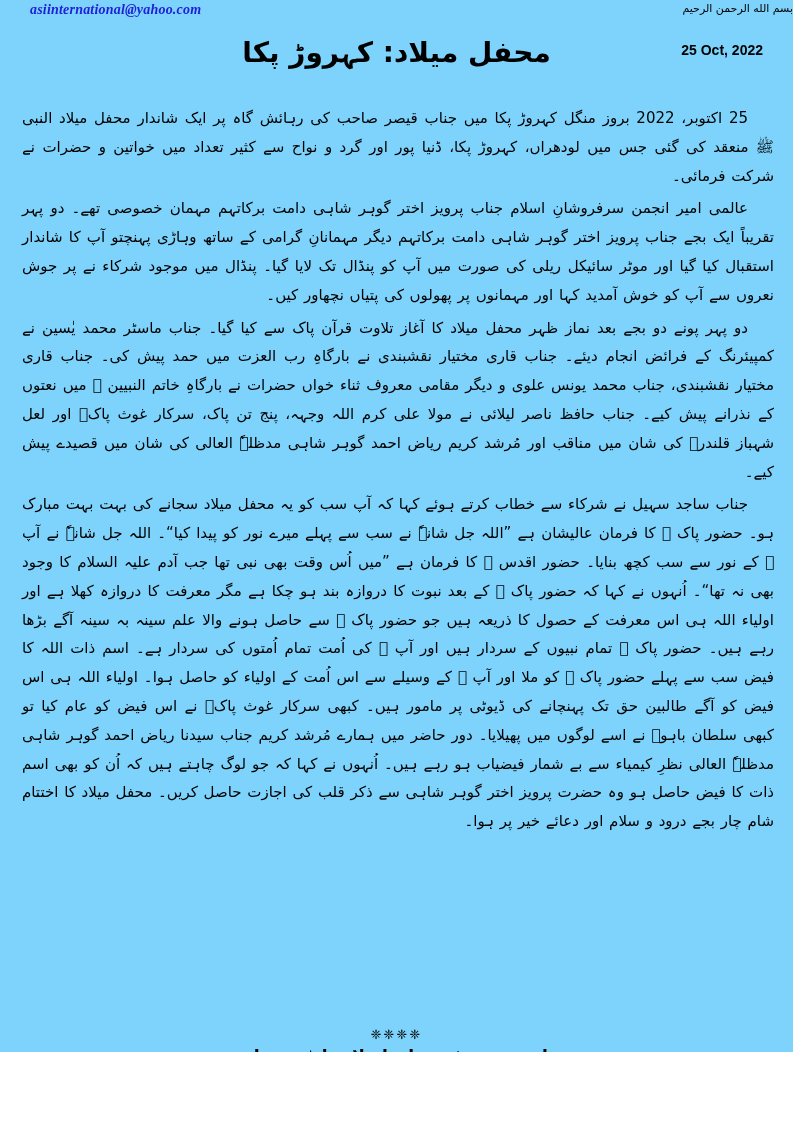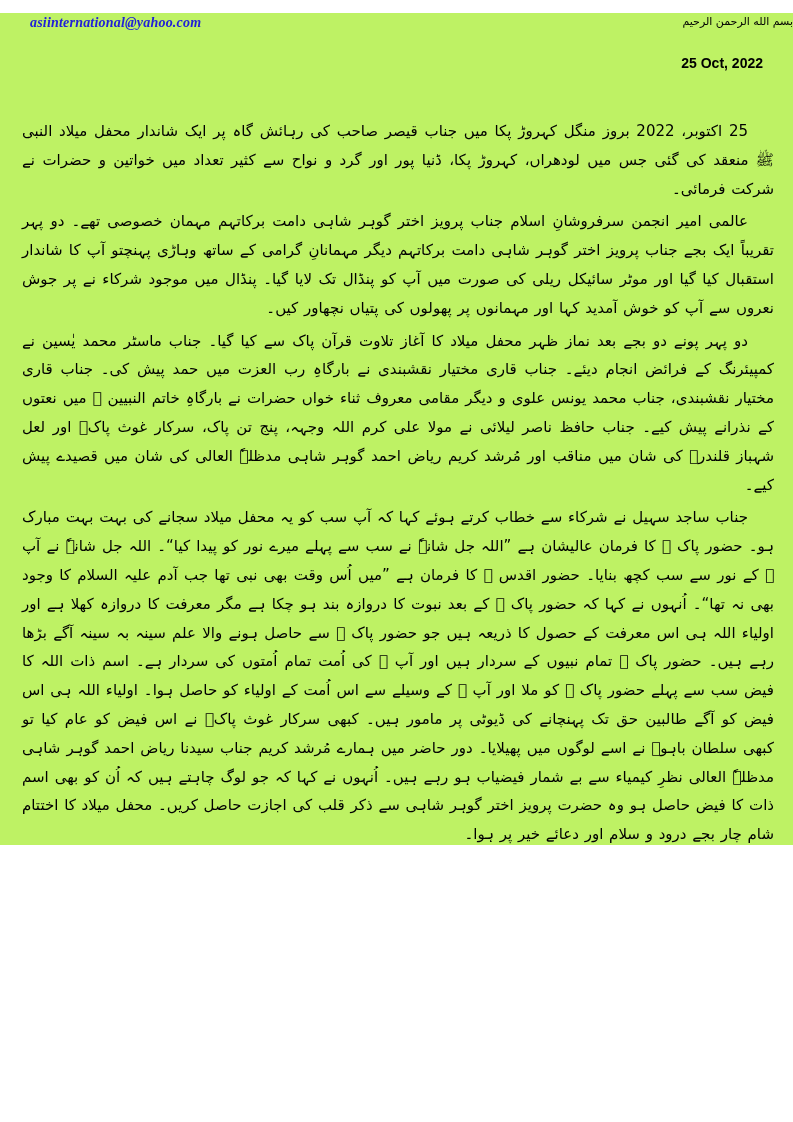--- a/index.html
+++ b/index.html
@@ -5,23 +5,23 @@
 <style>
   html, body {
     margin: 0;
     padding: 0;
     background: #ffffff;
   }
 
   .page {
     position: relative;
     width: 793px;
-    height: 832px;
-    margin: 13px auto;
-    background: #bef264;
+    height: 1052px;
+    margin: 0 auto;
+    background: #7dd3fc;
     overflow: hidden;
     box-sizing: border-box;
     font-family: "Liberation Serif", "DejaVu Serif", serif;
   }
 
   
   .header-bar {
     position: absolute;
     top: 0;
     left: 0;
@@ -204,20 +204,21 @@
 <body>
 
 <div class="page">
 
   <div class="header-bar">
     <div class="header-email">asiinternational@yahoo.com</div>
     <div class="bismillah">بسم الله الرحمن الرحيم</div>
   </div>
 
   <div class="title-row">
+    <div class="doc-title">محفل میلاد:   کہروڑ پکا</div>
     <div class="doc-date">25 Oct, 2022</div>
   </div>
 
   <div class="body-area">
     <p class="para">25 اکتوبر، 2022 بروز منگل کہروڑ پکا میں جناب قیصر صاحب کی رہائش گاہ پر ایک شاندار محفل میلاد النبی ﷺ منعقد کی گئی جس میں لودھراں، کہروڑ پکا، ڈنیا پور اور گرد و نواح سے کثیر تعداد میں خواتین و حضرات نے شرکت فرمائی۔</p>
     <p class="para">عالمی امیر انجمن سرفروشانِ اسلام جناب پرویز اختر گوہر شاہی دامت برکاتہم مہمان خصوصی تھے۔ دو پہر تقریباً ایک بجے جناب پرویز اختر گوہر شاہی دامت برکاتہم دیگر مہمانانِ گرامی کے ساتھ وہاڑی پہنچتو آپ کا شاندار استقبال کیا گیا اور موٹر سائیکل ریلی کی صورت میں آپ کو پنڈال تک لایا گیا۔ پنڈال میں موجود شرکاء نے پر جوش نعروں سے آپ کو خوش آمدید کہا اور مہمانوں پر پھولوں کی پتیاں نچھاور کیں۔</p>
     <p class="para">دو پہر پونے دو بجے بعد نماز ظہر محفل میلاد کا آغاز تلاوت قرآن پاک سے کیا گیا۔ جناب ماسٹر محمد یٰسین نے کمپیئرنگ کے فرائض انجام دیئے۔ جناب قاری مختیار نقشبندی نے بارگاہِ رب العزت میں حمد پیش کی۔  جناب قاری مختیار نقشبندی، جناب محمد یونس علوی و دیگر مقامی معروف ثناء خواں حضرات نے بارگاہِ خاتم النبیین ﷺ میں نعتوں کے نذرانے پیش کیے۔ جناب حافظ ناصر لیلائی نے مولا علی کرم اللہ وجہہ، پنج تن پاک، سرکار غوث پاکؓ اور لعل شہباز قلندرؒ کی شان میں مناقب  اور مُرشد کریم ریاض احمد گوہر شاہی مدظلہٗ العالی کی شان میں قصیدے پیش کیے۔</p>
     <p class="para">جناب ساجد سہیل نے شرکاء سے خطاب کرتے ہوئے کہا کہ آپ سب کو یہ محفل میلاد سجانے کی بہت بہت مبارک ہو۔ حضور پاک ﷺ کا فرمان عالیشان ہے ”اللہ جل شانہٗ نے سب سے پہلے میرے نور کو پیدا کیا“۔ اللہ جل شانہٗ نے آپ ﷺ کے نور سے سب کچھ بنایا۔ حضور اقدس ﷺ کا فرمان ہے ”میں اُس وقت بھی نبی تھا جب آدم علیہ السلام کا وجود بھی نہ تھا“۔ اُنہوں نے کہا کہ حضور پاک ﷺ کے بعد نبوت کا دروازہ بند ہو چکا ہے مگر معرفت کا دروازہ کھلا ہے اور اولیاء اللہ ہی اس معرفت کے حصول کا ذریعہ ہیں جو حضور پاک ﷺ سے حاصل ہونے والا علم سینہ بہ سینہ آگے بڑھا رہے ہیں۔ حضور پاک ﷺ تمام نبیوں کے سردار ہیں اور آپ ﷺ کی اُمت تمام اُمتوں کی سردار ہے۔ اسم ذات اللہ کا فیض سب سے پہلے حضور پاک ﷺ کو ملا اور آپ ﷺ کے وسیلے سے اس اُمت کے اولیاء کو حاصل ہوا۔ اولیاء اللہ ہی اس فیض کو آگے طالبین حق تک پہنچانے کی ڈیوٹی پر مامور ہیں۔ کبھی سرکار غوث پاکؓ نے اس فیض کو عام کیا تو کبھی سلطان باہوؒ نے اسے لوگوں میں پھیلایا۔  دور حاضر میں ہمارے مُرشد کریم جناب سیدنا ریاض احمد گوہر شاہی مدظلہٗ العالی نظرِ کیمیاء سے بے شمار فیضیاب ہو رہے ہیں۔ اُنہوں نے کہا کہ جو لوگ چاہتے ہیں کہ اُن کو بھی اسم ذات کا فیض حاصل ہو وہ حضرت پرویز اختر گوہر شاہی سے ذکر قلب کی اجازت حاصل کریں۔ محفل میلاد کا اختتام شام چار بجے درود و سلام اور دعائے خیر پر ہوا۔</p>
   </div>
 

